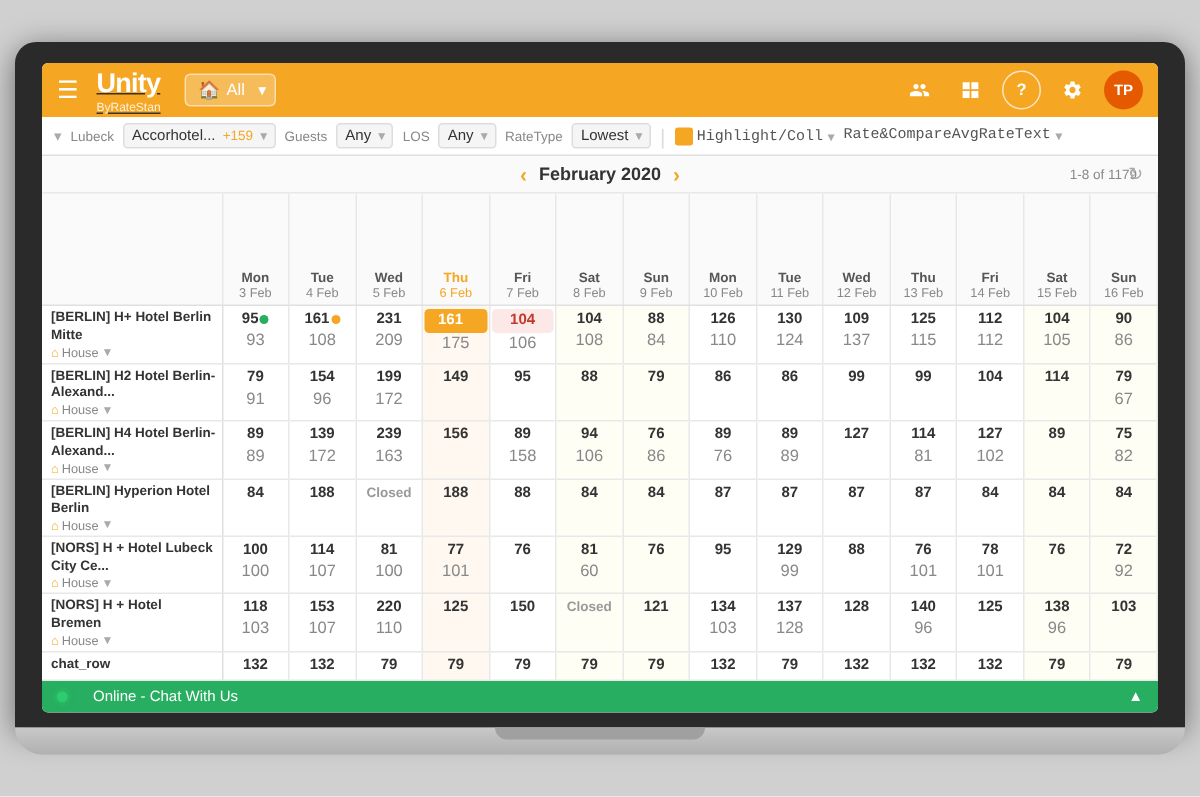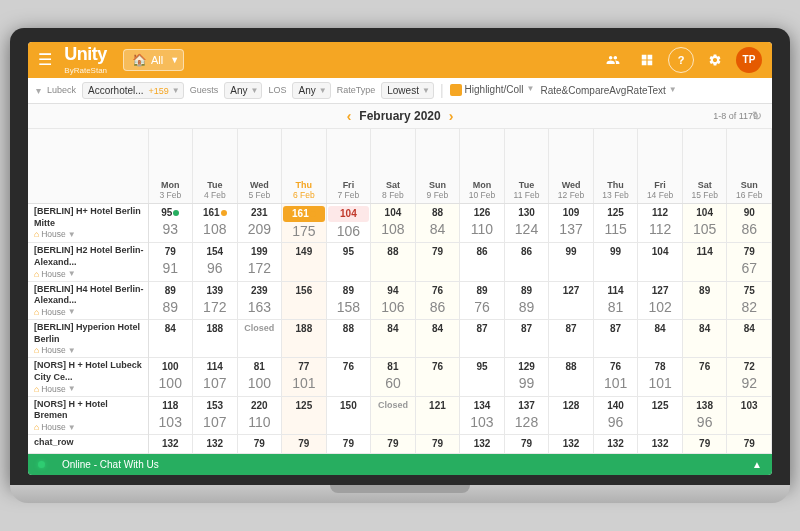--- a/index.html
+++ b/index.html
@@ -68,20 +68,21 @@
       color: white;
       font-size: 16px;
       cursor: pointer;
       margin-right: 4px;
     }
 
     .nav-logo {
       display: flex;
       align-items: center;
       gap: 4px;
+      text-decoration: underline;
     }
 
     .nav-logo-text {
       color: white;
       font-size: 18px;
       font-weight: 700;
       letter-spacing: -0.5px;
     }
 
     .nav-logo-sub {
@@ -176,22 +177,23 @@
       height: 12px;
       background: #f5a623;
       border-radius: 2px;
       display: inline-block;
     }
 
     .filter-checkbox-label {
       font-size: 10px;
       color: #555;
       display: flex;
-      align-items: flex-start;
+      align-items: flex-end;
       gap: 3px;
+      font-family: Liberation Mono, monospace;
     }
 
     
     .date-nav {
       display: flex;
       align-items: center;
       justify-content: center;
       padding: 4px 8px;
       background: #fafafa;
       border-bottom: 1px solid #e8e8e8;
@@ -294,21 +296,21 @@
     .rate-val {
       display: block;
       font-size: 10px;
       font-weight: 600;
       color: #333;
       line-height: 1.4;
     }
 
     .rate-sub {
       display: block;
-      font-size: 14px;
+      font-size: 11px;
       color: #888;
       line-height: 1.3;
     }
 
     .rate-val.highlight-orange {
       background: #f5a623;
       color: white;
       border-radius: 3px;
       padding: 1px 3px;
       font-weight: 700;

